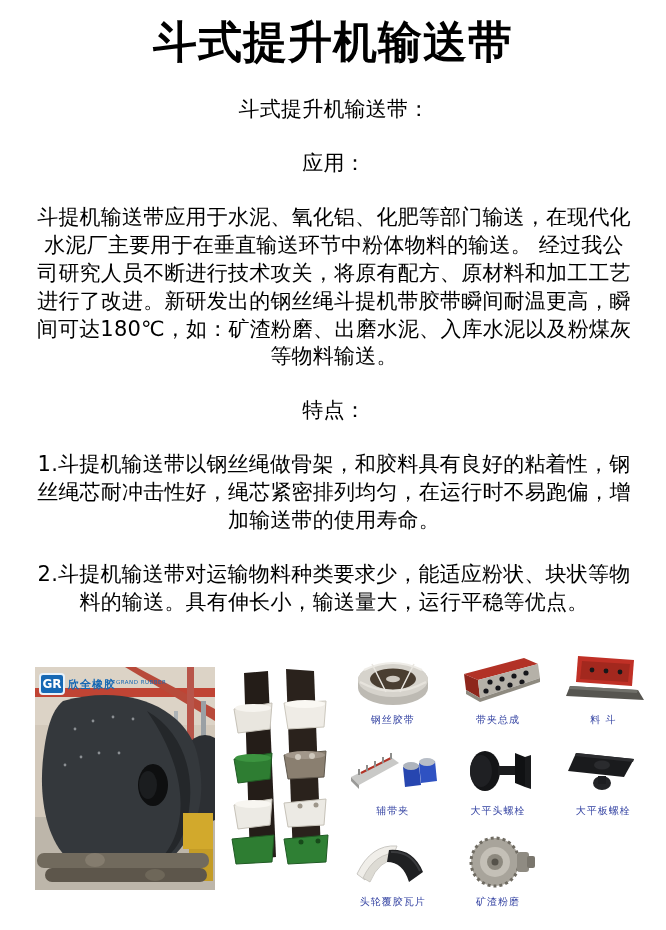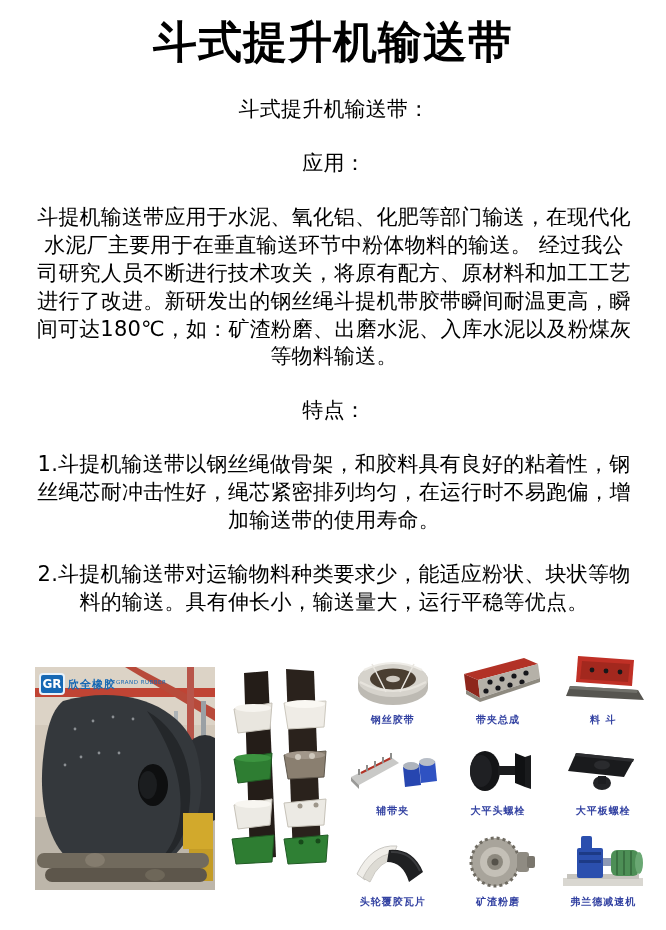--- a/index.html
+++ b/index.html
@@ -32,21 +32,21 @@
   .brand-en{font-size:5.5px;color:#1668b4;letter-spacing:0.5px;margin-top:1px;}
   .photo-mid{position:absolute;left:226px;top:663px;width:112px;height:202px;}
   .product-grid{
     position:absolute;left:342px;top:650px;width:312px;
     display:grid;grid-template-columns:repeat(3,1fr);
     grid-auto-rows:auto;row-gap:14px;column-gap:4px;
   }
   .product-card{display:flex;flex-direction:column;align-items:center;}
   .product-card .pic{height:58px;display:flex;align-items:flex-end;justify-content:center;}
   .product-caption{
-    margin-top:5px;font-size:10px;font-weight:bold;color:#3342a2;
+    margin-top:5px;font-size:10px;font-weight:normal;color:#3342a2;
     letter-spacing:1px;white-space:nowrap;
   }
 </style>
 </head>
 <body>
 
 <h1 class="page-title">斗式提升机输送带</h1>
 
 <div class="doc-body">
   <p>斗式提升机输送带：</p>
@@ -243,33 +243,14 @@
         <circle cx="40" cy="28" r="15" fill="#c4c0b7"></circle>
         <circle cx="40" cy="28" r="8" fill="#8d897f"></circle>
         <circle cx="40" cy="28" r="3.5" fill="#55524a"></circle>
         <rect x="62" y="18" width="12" height="20" rx="3" fill="#8f8b82"></rect>
         <rect x="72" y="22" width="8" height="12" rx="2" fill="#7a766d"></rect>
       </svg>
     </div>
     <div class="product-caption">矿渣粉磨</div>
   </div>
 
-  <div class="product-card">
-    <div class="pic">
-      <svg width="92" height="56" viewBox="0 0 92 56">
-        <rect x="6" y="44" width="80" height="8" fill="#d9d7d1"></rect>
-        <rect x="10" y="40" width="72" height="5" fill="#c6c4be"></rect>
-        <rect x="20" y="14" width="26" height="30" rx="2" fill="#2b4fae"></rect>
-        <rect x="24" y="2" width="11" height="14" rx="2" fill="#2b4fae"></rect>
-        <rect x="22" y="18" width="22" height="3" fill="#1d3a86"></rect>
-        <rect x="22" y="26" width="22" height="3" fill="#1d3a86"></rect>
-        <rect x="46" y="24" width="8" height="8" fill="#8d99b5"></rect>
-        <rect x="54" y="16" width="28" height="26" rx="6" fill="#4d8f56"></rect>
-        <line x1="60" y1="17" x2="60" y2="41" stroke="#3a7142" stroke-width="2"></line>
-        <line x1="67" y1="17" x2="67" y2="41" stroke="#3a7142" stroke-width="2"></line>
-        <line x1="74" y1="17" x2="74" y2="41" stroke="#3a7142" stroke-width="2"></line>
-        <ellipse cx="82" cy="29" rx="4" ry="11" fill="#6aa873"></ellipse>
-      </svg>
-    </div>
-    <div class="product-caption">弗兰德减速机</div>
-  </div>
 
 </div>
 
 </body></html>

